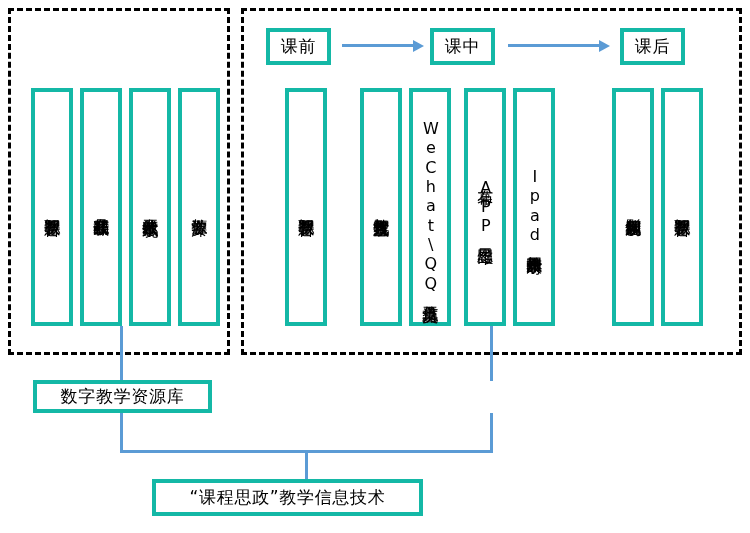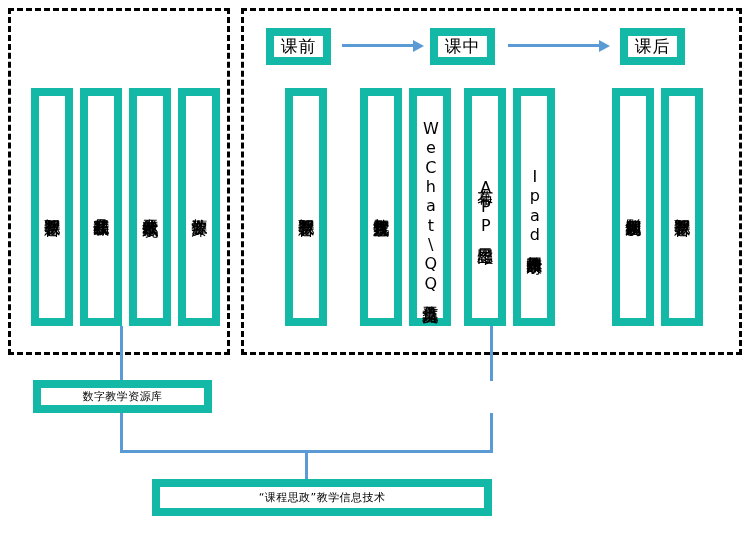--- a/index.html
+++ b/index.html
@@ -16,21 +16,21 @@
   .group-box{
     position:absolute;
     border:3px dashed #000000;
     box-sizing:border-box;
     background:transparent;
   }
 
   
   .box{
     position:absolute;
-    border:8px solid #14b8a6;
+    border:4px solid #14b8a6;
     box-sizing:border-box;
     background:#ffffff;
     display:flex;
     align-items:center;
     justify-content:center;
     color:#000000;
   }
 
   
   .vbox{
@@ -44,21 +44,21 @@
     text-align:center;
   }
   .vbox-inner{
     writing-mode:vertical-rl;
     text-orientation:upright;
     display:block;
   }
 
   
   .hbox{
-    font-size:11px;
+    font-size:17px;
     letter-spacing:0.04em;
     white-space:nowrap;
   }
   .stagebox{
     font-size:17px;
     letter-spacing:0.05em;
     white-space:nowrap;
   }
 
   
@@ -161,17 +161,17 @@
 
 
   <div class="vline" style="left:120px;top:413px;height:40px;"></div>
 
   <div class="vline" style="left:490px;top:413px;height:40px;"></div>
 
   <div class="hline" style="left:120px;top:450px;width:373px;"></div>
 
   <div class="vline" style="left:305px;top:450px;height:30px;"></div>
 
-  <div class="box hbox" style="left:152px;top:479px;width:340px;height:37px;">
+  <div class="box hbox" style="left:152px;top:479px;width:271px;height:37px;">
     <span>“课程思政”教学信息技术</span>
   </div>
 
 </div>
 
 </body></html>

